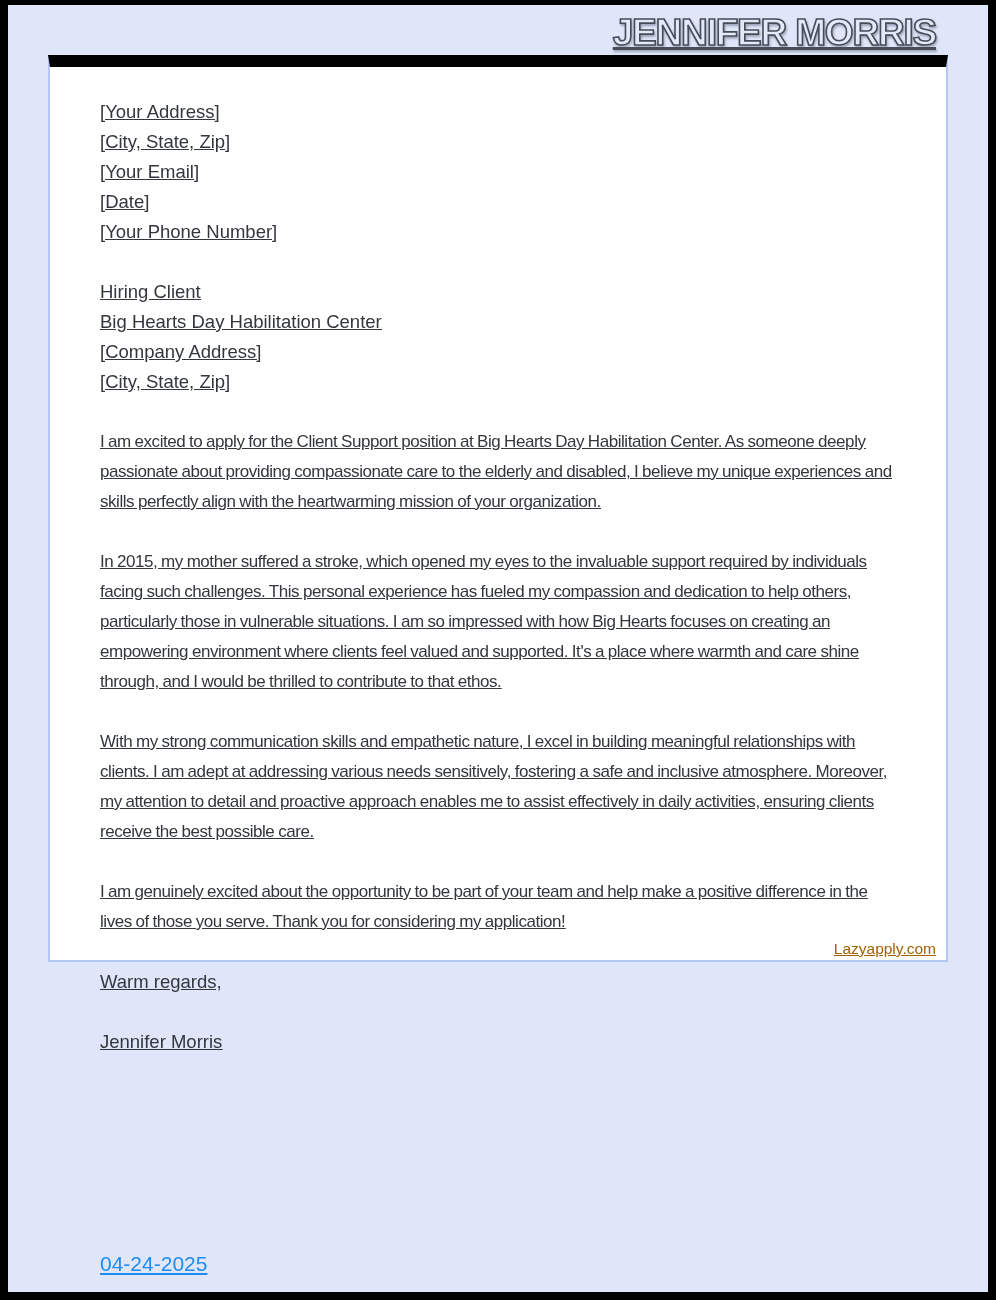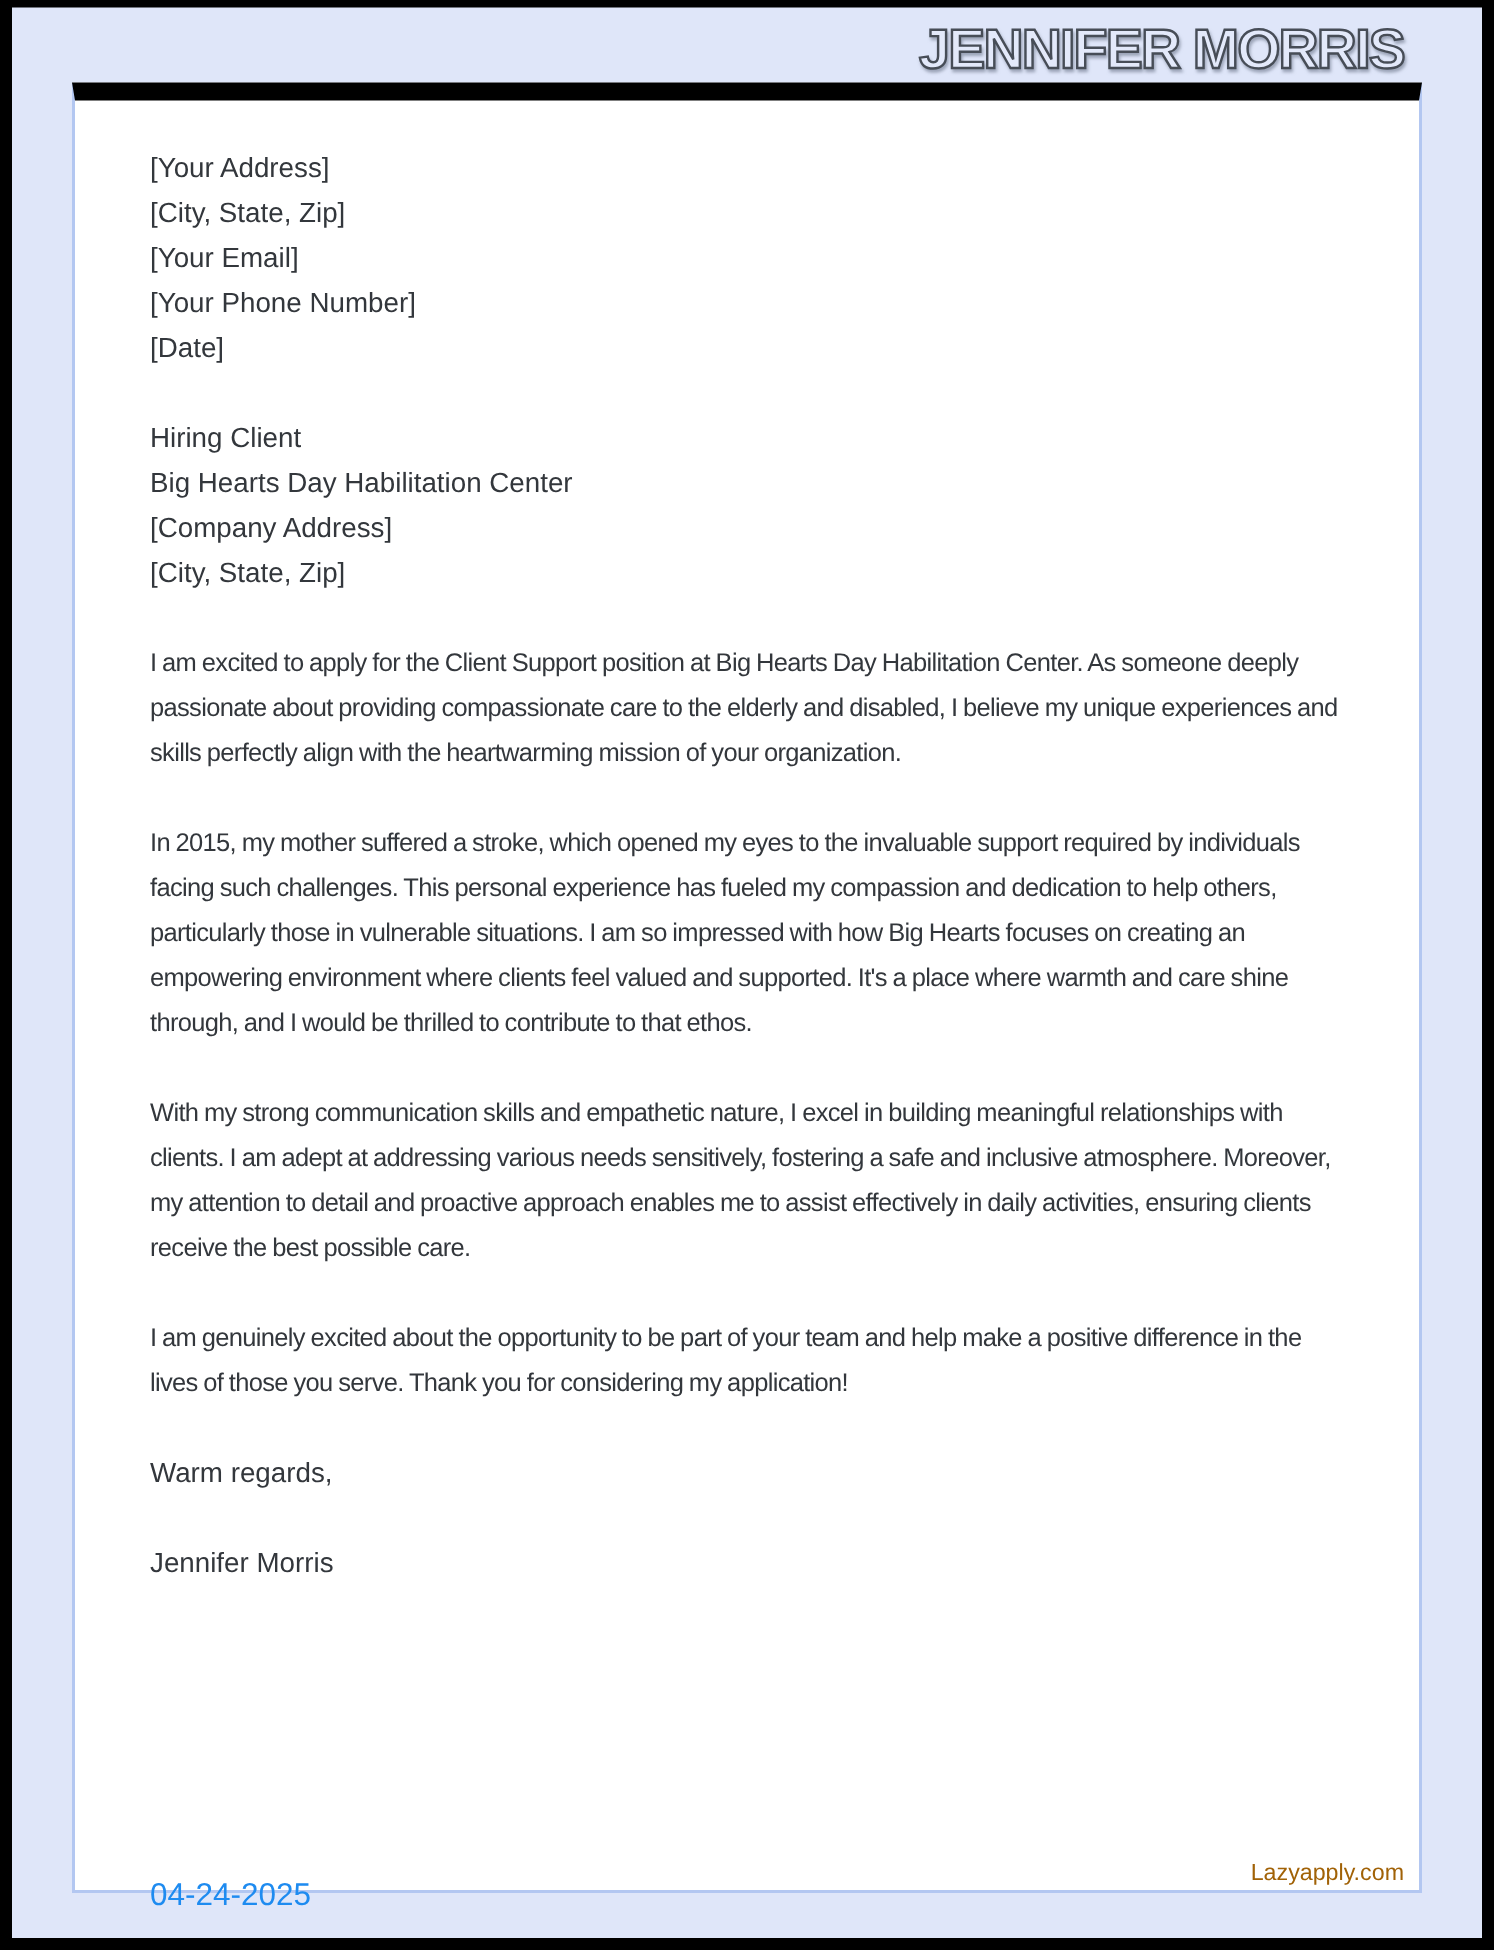--- a/index.html
+++ b/index.html
@@ -1,15 +1,15 @@
 <!DOCTYPE html>
 <html><head>
 <meta charset="utf-8">
 <style>
-  * { margin: 0; padding: 0; box-sizing: border-box; }
+  * { margin: 0; padding: 0; box-sizing: border-box; text-decoration: underline; }
   html, body { width: 996px; height: 1300px; }
   body { font-family: "Liberation Sans", sans-serif; }
 
   .canvas {
     position: relative;
     width: 996px;
     height: 1300px;
     background: #000000;
   }
   .inner {
@@ -31,21 +31,21 @@
     color: #e3e9fa;
     -webkit-text-stroke: 1.6px #474d57;
     filter: drop-shadow(1px 2px 1px rgba(90,100,120,0.5));
     white-space: nowrap;
   }
 
   
   .page {
     position: absolute;
     left: 40px; top: 50px;
-    width: 900px; height: 1207px;
+    width: 900px; height: 907px;
     background: #ffffff;
     border-top: 12px solid #000000;
     border-left: 2px solid #b3c7f1;
     border-right: 2px solid #b3c7f1;
     border-bottom: 2px solid #b3c7f1;
   }
   .page-content {
     padding: 30px 46px 0 50px;
     color: #33373c;
   }
@@ -88,22 +88,22 @@
 
     <div class="header-name">JENNIFER MORRIS</div>
 
     <div class="page">
       <div class="page-content">
 
         <div class="block">
           <div>[Your Address]</div>
           <div>[City, State, Zip]</div>
           <div>[Your Email]</div>
+          <div>[Date]</div>
           <div>[Your Phone Number]</div>
-          <div>[Date]</div>
         </div>
 
         <div class="block">
           <div>Hiring Client</div>
           <div>Big Hearts Day Habilitation Center</div>
           <div>[Company Address]</div>
           <div>[City, State, Zip]</div>
         </div>
 
 

